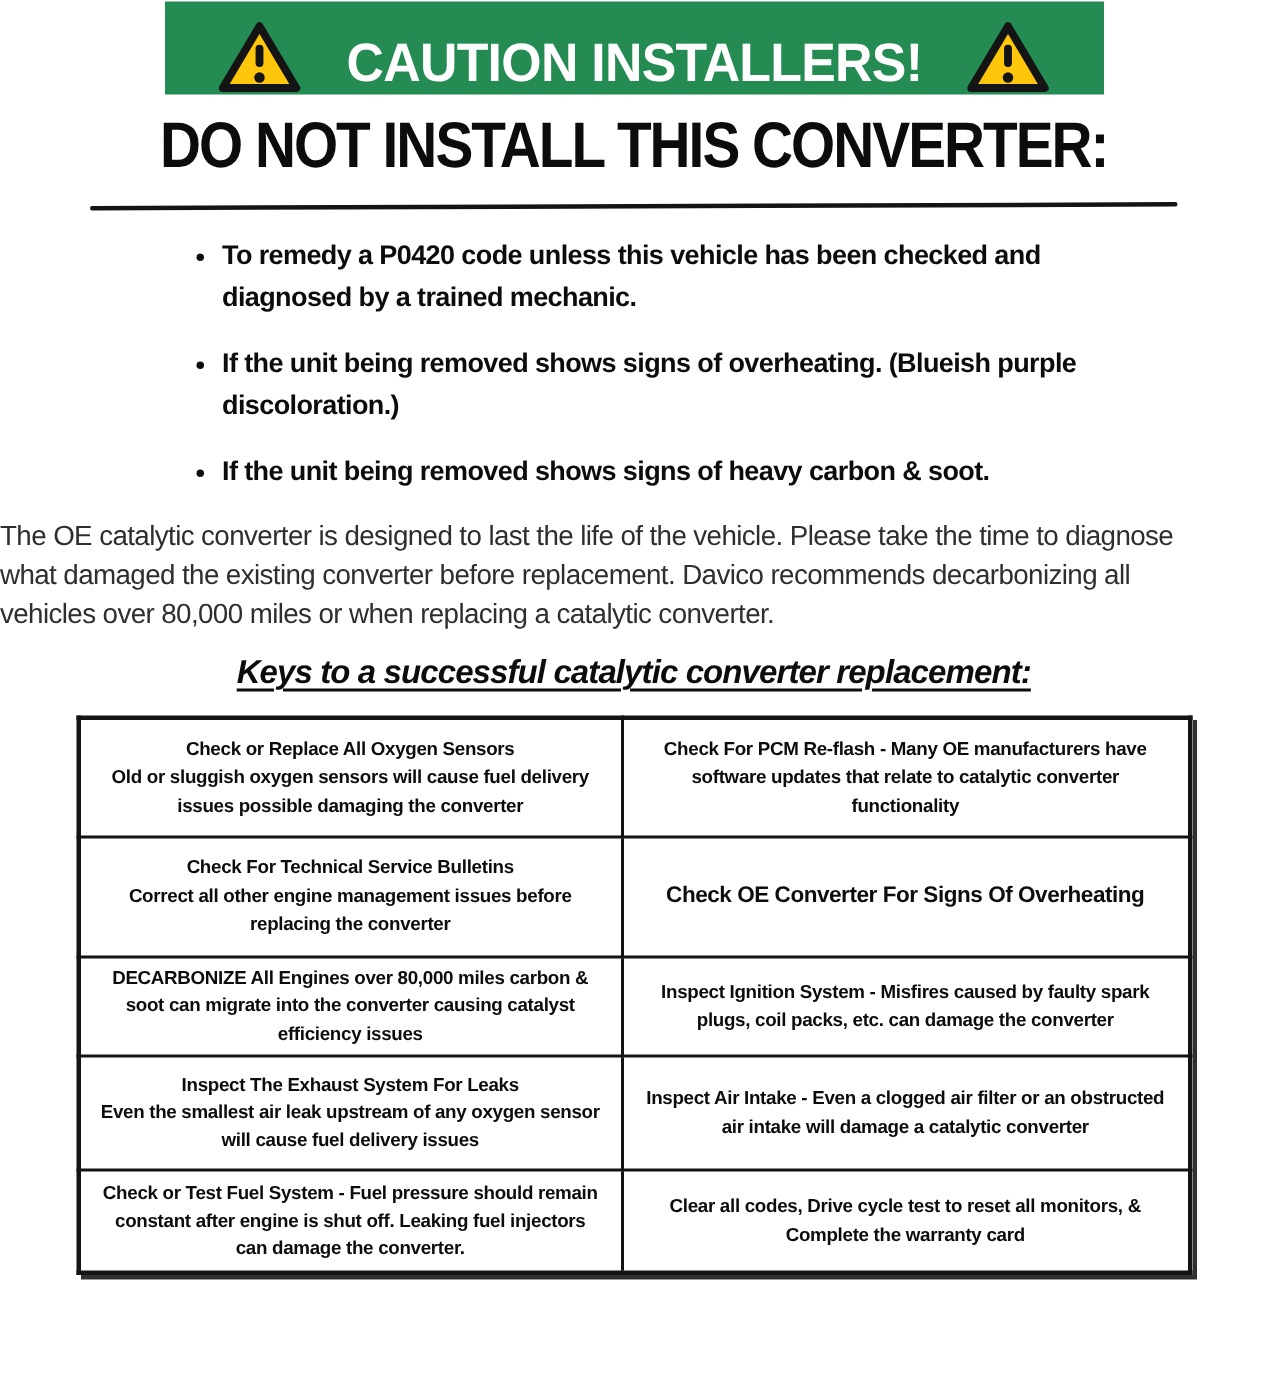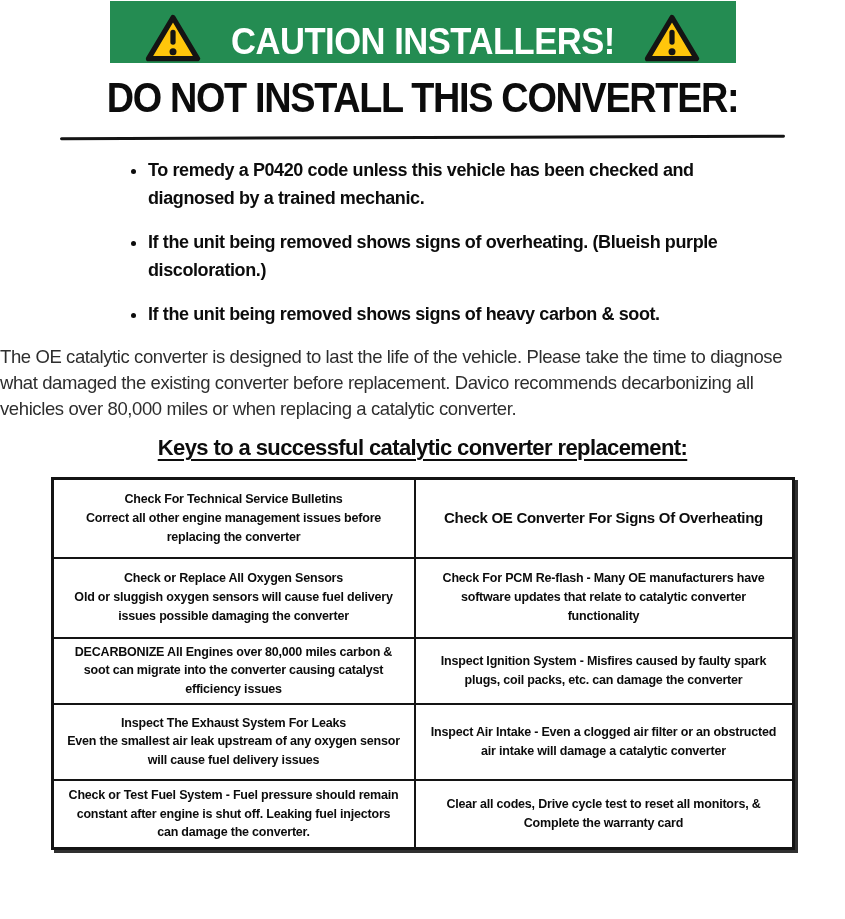--- a/index.html
+++ b/index.html
@@ -87,20 +87,21 @@
   
   .keys-heading {
     margin: 13px 0 0;
     text-align: center;
     font-size: 22px;
     font-weight: bold;
     letter-spacing: -0.6px;
     text-decoration: underline;
     text-decoration-thickness: 2px;
     text-underline-offset: 4px;
+    font-style: italic;
   }
 
   
   .tips {
     width: 696px;
     margin: 16px auto 0;
     border-collapse: collapse;
     border: 3px solid #141414;
     box-shadow: 3px 3px 0 #303030;
     table-layout: fixed;
@@ -163,30 +164,30 @@
 
   <p class="para">The OE catalytic converter is designed to last the life of the vehicle. Please take the time to diagnose
 what damaged the existing converter before replacement. Davico recommends decarbonizing all
 vehicles over 80,000 miles or when replacing a catalytic converter.</p>
 
   <h2 class="keys-heading">Keys to a successful catalytic converter replacement:</h2>
 
   <table class="tips">
     <tbody>
       <tr>
+        <td class="col-left">Check or Replace All Oxygen Sensors
+Old or sluggish oxygen sensors will cause fuel delivery issues possible damaging the converter</td>
+        <td class="col-right">Check For PCM Re-flash - Many OE manufacturers have software updates that relate to catalytic converter functionality</td>
+      </tr>
+      <tr>
         <td class="col-left">Check For Technical Service Bulletins
 Correct all other engine management issues before replacing the converter</td>
         <td class="col-right big">Check OE Converter For Signs Of Overheating</td>
       </tr>
       <tr>
-        <td class="col-left">Check or Replace All Oxygen Sensors
-Old or sluggish oxygen sensors will cause fuel delivery issues possible damaging the converter</td>
-        <td class="col-right">Check For PCM Re-flash - Many OE manufacturers have software updates that relate to catalytic converter functionality</td>
-      </tr>
-      <tr>
         <td class="col-left">DECARBONIZE All Engines over 80,000 miles carbon &amp; soot can migrate into the converter causing catalyst efficiency issues</td>
         <td class="col-right">Inspect Ignition System - Misfires caused by faulty spark plugs, coil packs, etc. can damage the converter</td>
       </tr>
       <tr>
         <td class="col-left">Inspect The Exhaust System For Leaks
 Even the smallest air leak upstream of any oxygen sensor will cause fuel delivery issues</td>
         <td class="col-right">Inspect Air Intake - Even a clogged air filter or an obstructed air intake will damage a catalytic converter</td>
       </tr>
       <tr>
         <td class="col-left">Check or Test Fuel System - Fuel pressure should remain constant after engine is shut off.  Leaking fuel injectors can damage the converter.</td>

